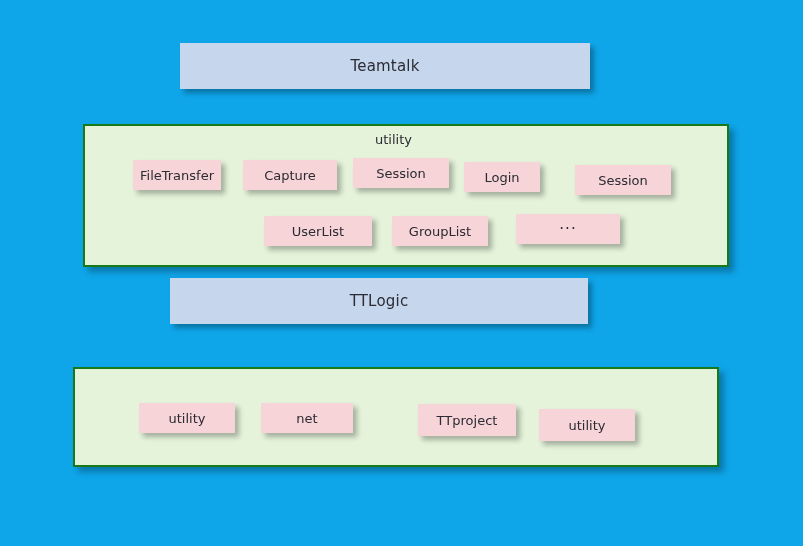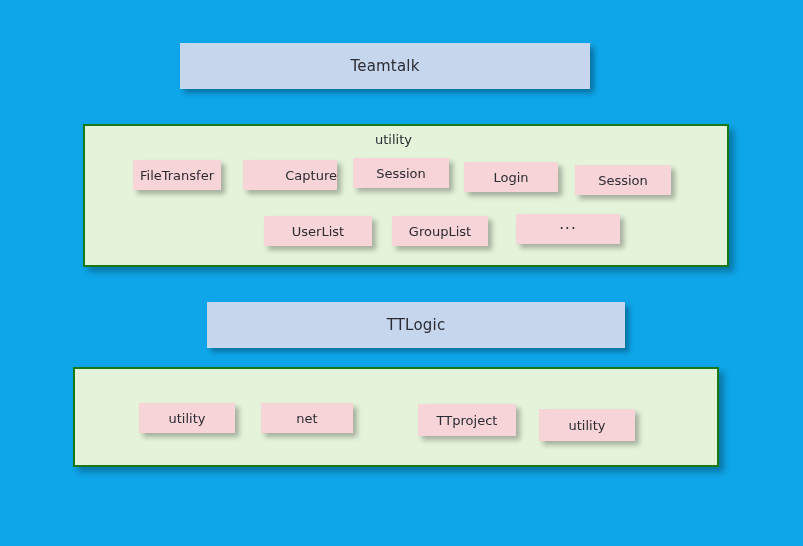--- a/index.html
+++ b/index.html
@@ -79,43 +79,43 @@
   <div class="layer-bar" style="left:180px; top:43px; width:410px; height:46px;">
     <span class="layer-label">Teamtalk</span>
   </div>
 
   <div class="group-box" style="left:83px; top:124px; width:646px; height:143px;"></div>
   <div class="group-title" style="left:375px; top:132px;">utility</div>
 
   <div class="node" style="left:133px; top:160px; width:88px; height:30px;">
     <span class="node-label">FileTransfer</span>
   </div>
-  <div class="node" style="left:243px; top:160px; width:94px; height:30px;justify-content:flex-end;">
+  <div class="node" style="left:243px; top:160px; width:94px; height:30px;">
     <span class="node-label">Capture</span>
   </div>
   <div class="node" style="left:353px; top:158px; width:96px; height:30px;">
     <span class="node-label">Session</span>
   </div>
-  <div class="node" style="left:464px; top:162px; width:94px; height:30px;">
+  <div class="node" style="left:464px; top:162px; width:76px; height:30px;">
     <span class="node-label">Login</span>
   </div>
   <div class="node" style="left:575px; top:165px; width:96px; height:30px;">
     <span class="node-label">Session</span>
   </div>
   <div class="node" style="left:264px; top:216px; width:108px; height:30px;">
     <span class="node-label">UserList</span>
   </div>
   <div class="node" style="left:392px; top:216px; width:96px; height:30px;">
     <span class="node-label">GroupList</span>
   </div>
   <div class="node ellipsis" style="left:516px; top:214px; width:104px; height:30px;">
     <span class="node-label">···</span>
   </div>
 
-  <div class="layer-bar" style="left:170px; top:302px; width:418px; height:46px;margin-left:37px;">
+  <div class="layer-bar" style="left:170px; top:278px; width:418px; height:46px;">
     <span class="layer-label">TTLogic</span>
   </div>
 
   <div class="group-box" style="left:73px; top:367px; width:646px; height:100px;"></div>
 
   <div class="node" style="left:261px; top:403px; width:92px; height:30px;">
     <span class="node-label">net</span>
   </div>
   <div class="node" style="left:139px; top:403px; width:96px; height:30px;">
     <span class="node-label">utility</span>

